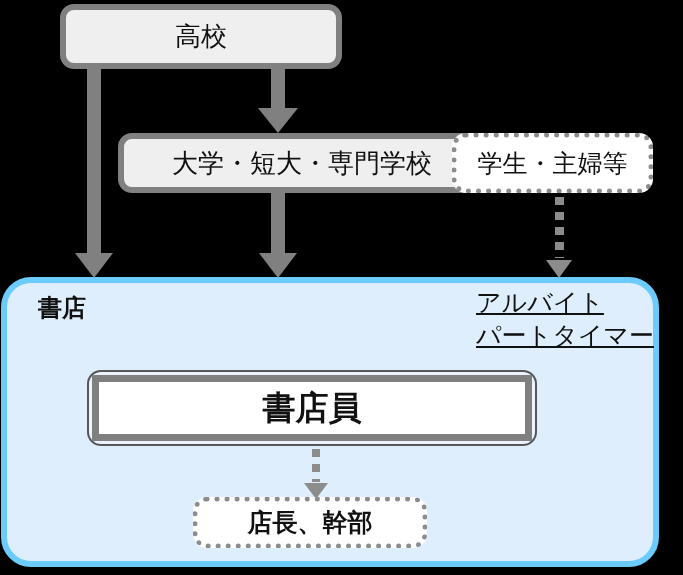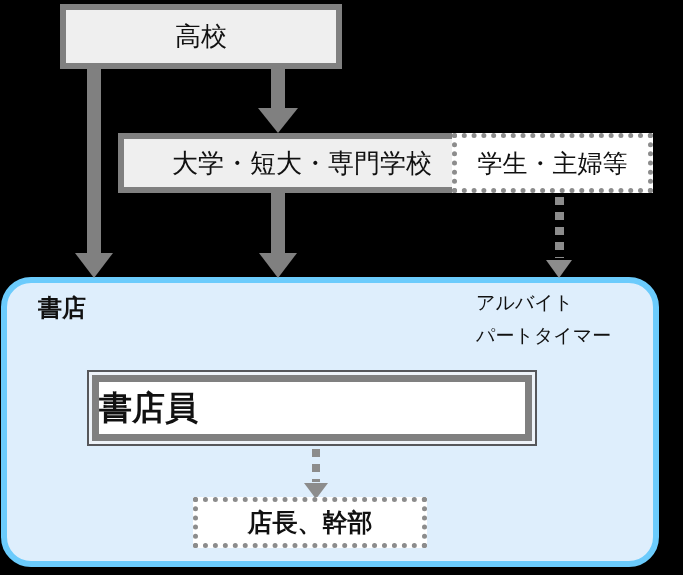--- a/index.html
+++ b/index.html
@@ -4,21 +4,21 @@
 <style>
   html,body { margin:0; padding:0; background:#000; }
   .stage {
     position:relative; width:683px; height:575px; overflow:hidden;
     background:#000; font-family:"Liberation Sans","DejaVu Sans",sans-serif;
     color:#111;
   }
   .box {
     position:absolute; box-sizing:border-box;
     display:flex; align-items:center; justify-content:center;
-    text-align:center; white-space:nowrap;
+    text-align:center; white-space:nowrap;border-radius:14px;
   }
   .box-highschool {
     left:60px; top:4px; width:282px; height:65px;
     background:#efefef; border:6px solid #808080; font-size:26px;
   }
   .box-university {
     left:118px; top:133px; width:368px; height:60px;
     background:#efefef; border:6px solid #808080; font-size:26px;
   }
   .box-students {
@@ -29,30 +29,30 @@
     position:absolute; box-sizing:border-box;
     left:1px; top:277px; width:658px; height:290px;
     background:#deeefc; border:6px solid #6bcbfc; border-radius:30px;
   }
   .label-bookstore {
     position:absolute; left:38px; top:292px;
     font-size:24px; font-weight:bold;
   }
   .label-parttime {
     position:absolute; left:476px; top:286px;
-    font-size:19px; line-height:33px; text-align:left;
+    font-size:25px; line-height:33px; text-align:left;text-decoration:underline;
   }
   .box-clerk {
     left:87px; top:370px; width:450px; height:76px;
     background:#eef3f9; border:2px solid #56575b; padding:3px;
   }
   .box-clerk-inner {
     box-sizing:border-box; width:100%; height:100%;
     background:#ffffff; border:7px solid #808080;
-    display:flex; align-items:center; 
+    display:flex; align-items:center; justify-content:center;
     font-size:33px; font-weight:bold;
   }
   .note-large-store {
     position:absolute; left:147px; top:455px; font-size:21px;
   }
   .box-manager {
     left:193px; top:497px; width:234px; height:51px;
     background:#ffffff; border:5px dotted #8c8c8c; font-size:25px;font-weight:bold;
   }
   .shaft { position:absolute; background:#808080; }

